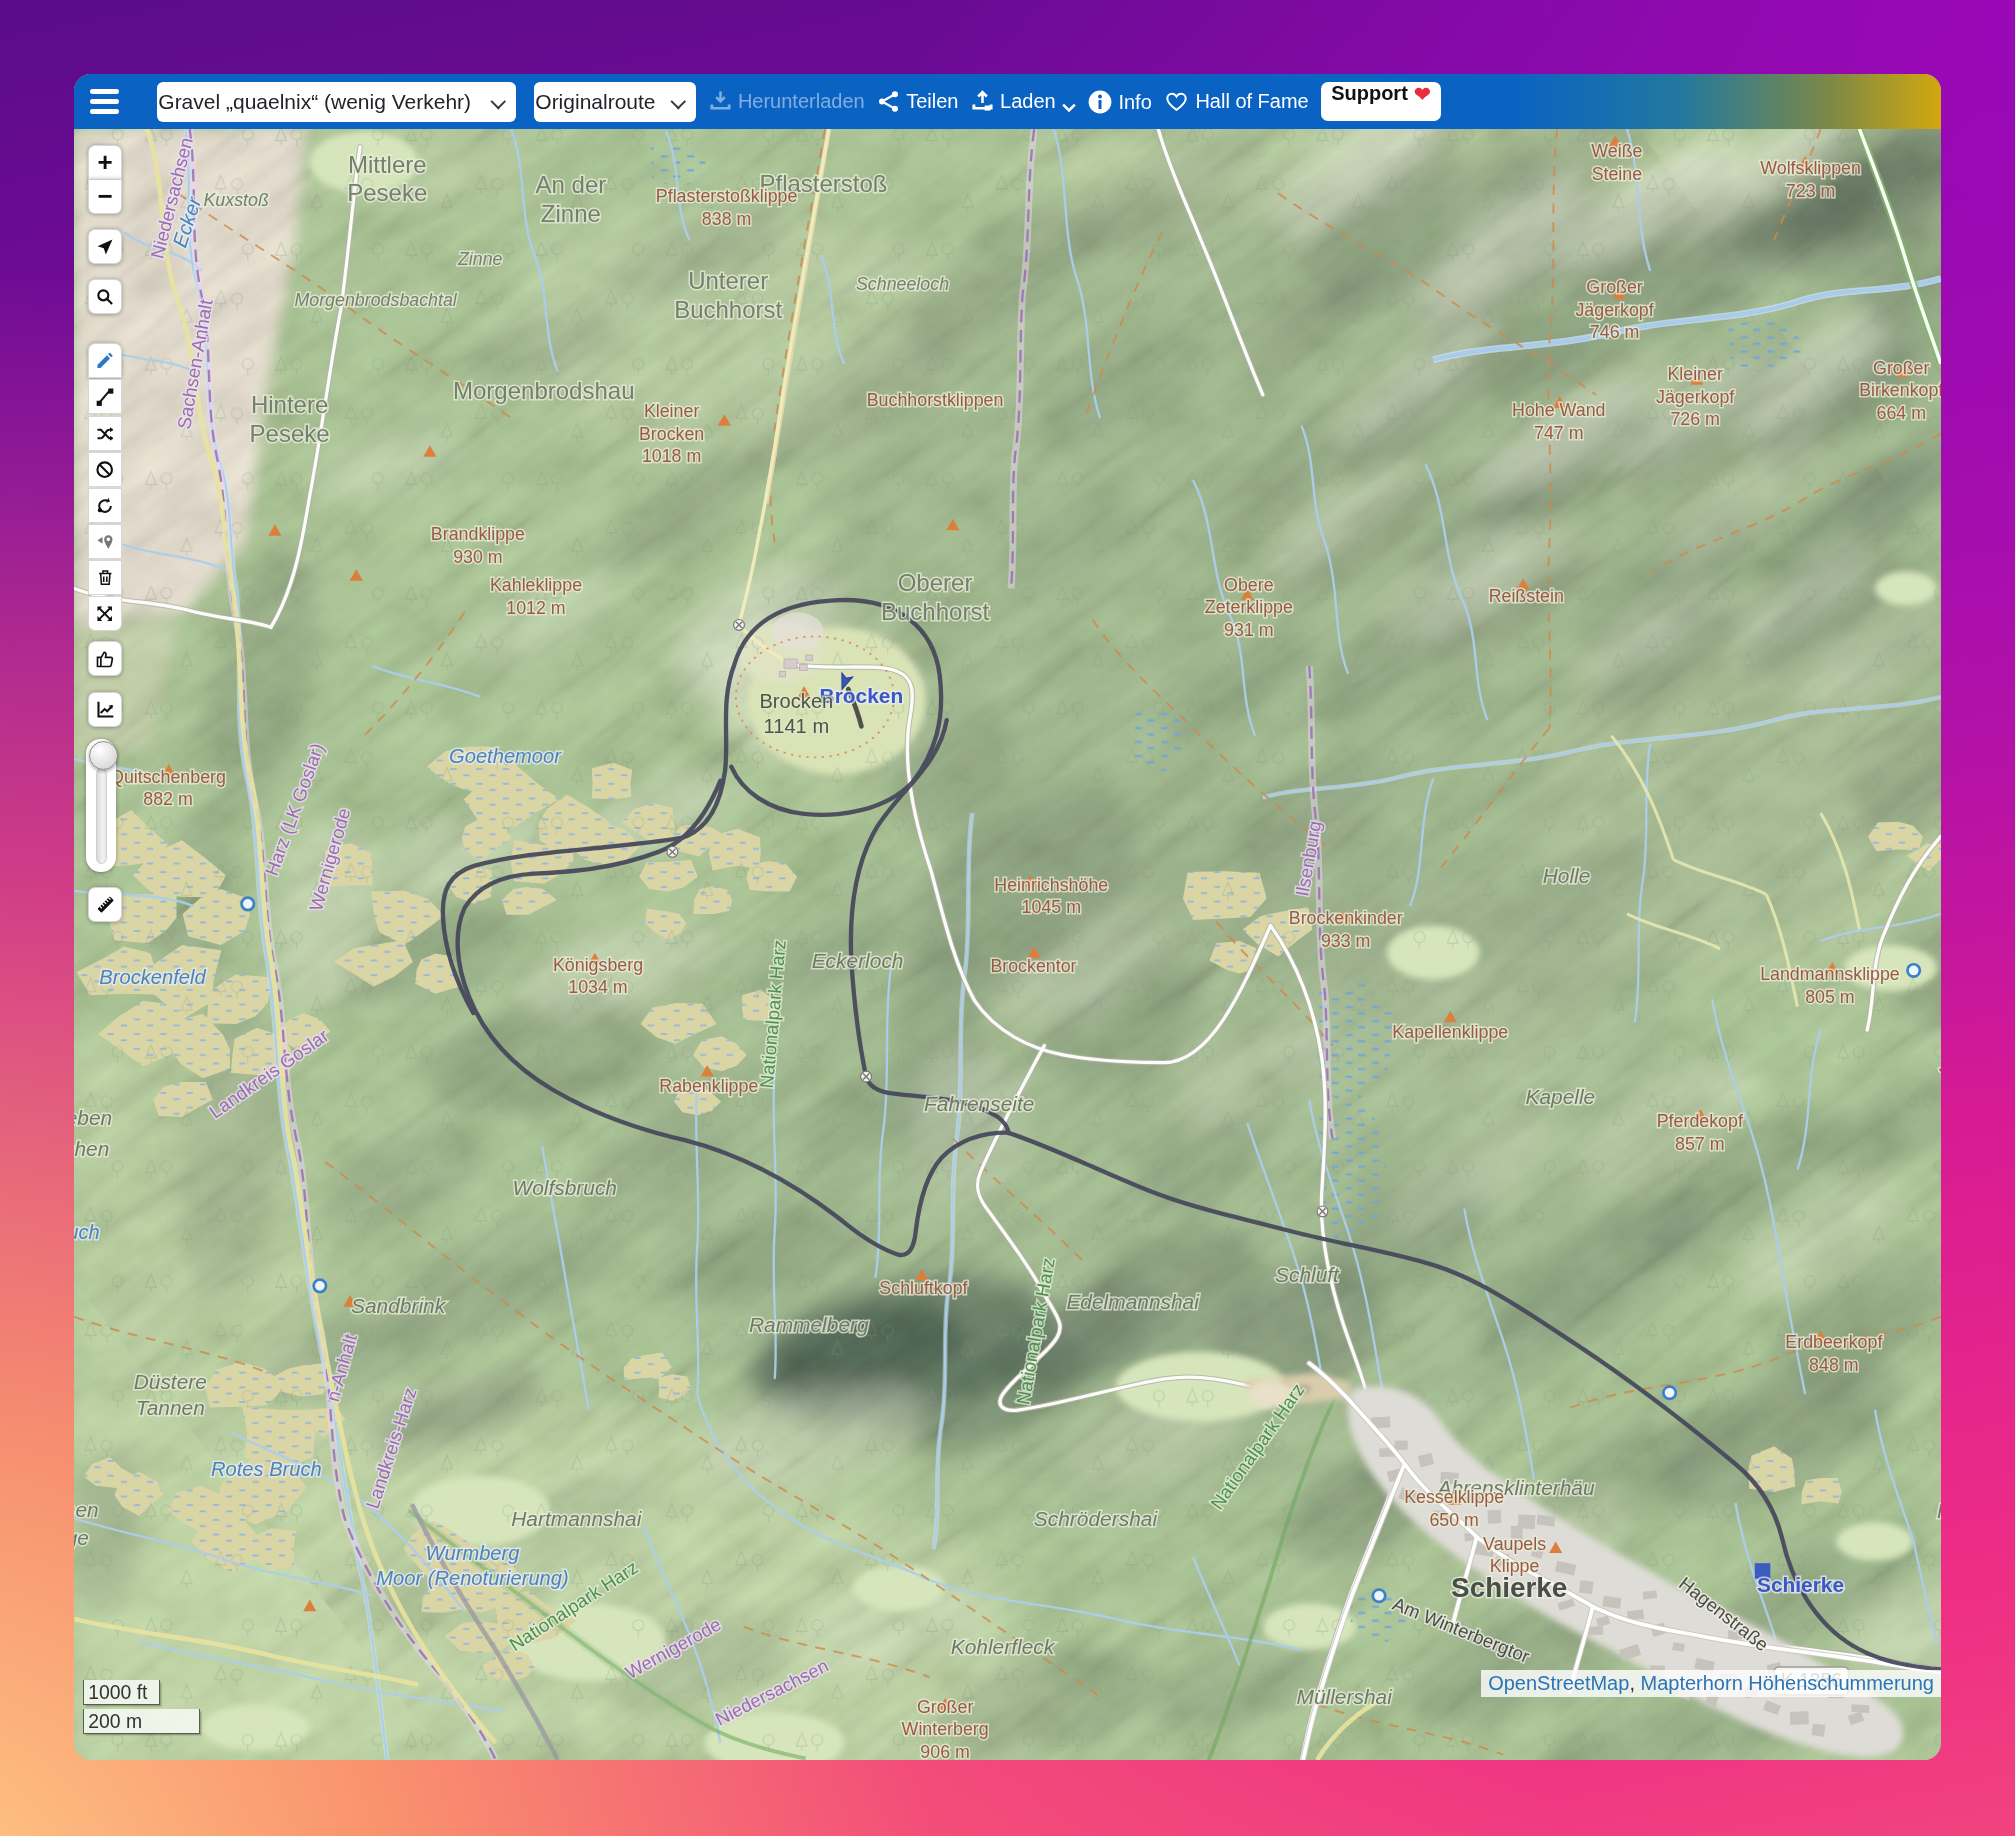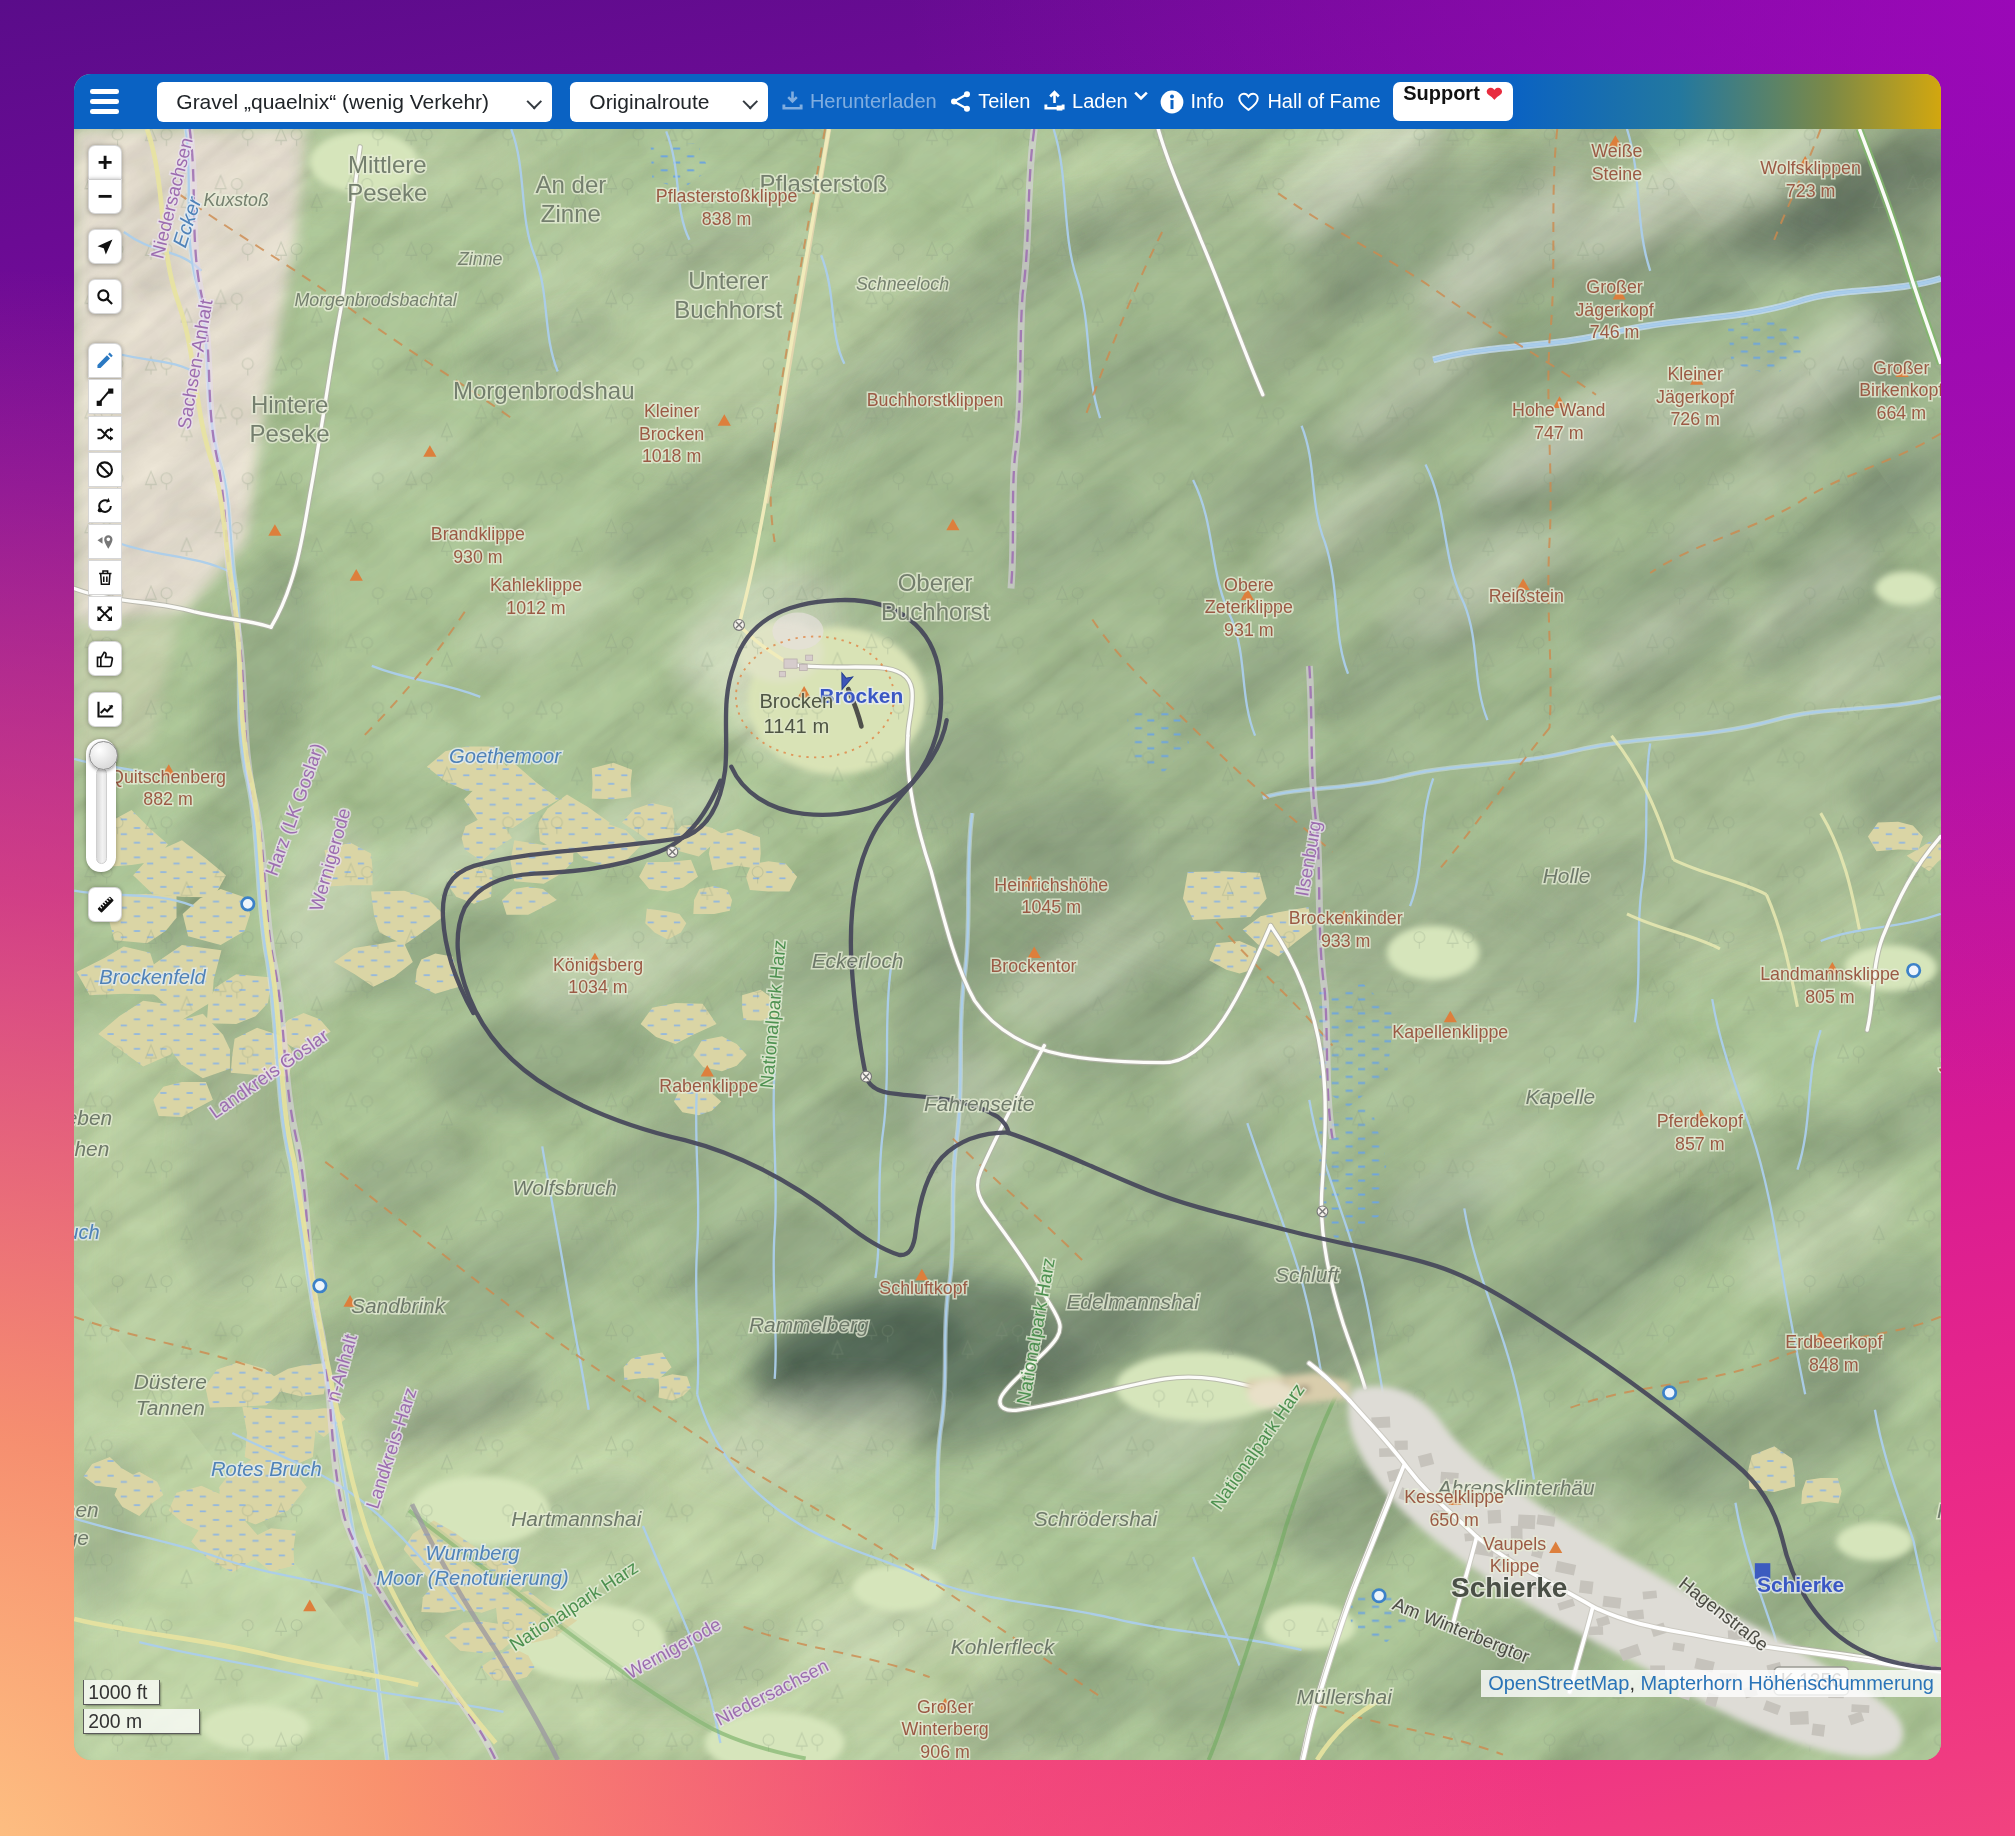--- a/index.html
+++ b/index.html
@@ -6,23 +6,23 @@
  font-family:"Liberation Sans",sans-serif;
  background-image:
   radial-gradient(circle at -4% 104%, rgba(255,208,134,.97) 0%, rgba(252,163,105,.85) 17%, rgba(246,100,112,.55) 36%, rgba(246,100,112,0) 58%),
   radial-gradient(circle at 104% -4%, rgba(168,8,194,.8) 0%, rgba(168,8,194,0) 42%),
   linear-gradient(169deg,#5a0c8a 0%,#7c0a9e 22%,#ae12a2 45%,#d81b93 68%,#ee2d85 88%,#f1437f 100%);}
 .app{position:absolute;left:74px;top:74px;width:1867px;height:1686px;border-radius:17px;overflow:hidden;background:#b1cc9a}
 header{position:absolute;left:0;top:0;right:0;height:55px;z-index:50;display:flex;align-items:center;
  background:linear-gradient(90deg,#0a62c3 0%,#0a62c3 77%,#23789f 86%,#7b8947 94%,#d2a70f 100%);}
 .burger{width:29px;height:25.6px;margin-left:16.3px;display:flex;flex-direction:column;justify-content:space-between}
 .burger div{height:5px;background:#fff;border-radius:2.3px}
-.selbox{position:relative;background:#fff;border-radius:6.2px;height:40px;display:flex;align-items:center;padding:0 19px;color:#212529;font-size:21px}
+.selbox{position:relative;background:#fff;border-radius:6.2px;height:40px;display:flex;align-items:center;padding:0 1px;color:#212529;font-size:21px}
 .selbox .chev{position:absolute;right:12.4px;top:14.7px;width:8.5px;height:8.5px;border-right:2px solid #343a40;border-bottom:2px solid #343a40;transform:rotate(45deg)}
-.hitem{display:flex;align-items:flex-start;color:#fff;font-size:20px;gap:6.2px;white-space:nowrap}
+.hitem{display:flex;align-items:flex-end;color:#fff;font-size:20px;gap:6.2px;white-space:nowrap}
 .hdis{color:rgba(255,255,255,.48)}
 .support{background:#fff;color:#111;font-weight:bold;font-size:20px;border-radius:7px;height:39px;display:flex;padding:0 10px;gap:6.2px}
 .hart{color:#e82c3f;font-size:20px}
 #map{position:absolute;left:0;top:55px;width:1867px;height:1631px}
 .tb{position:absolute;z-index:40;left:14px;width:34px;box-sizing:border-box}
 .btn{width:34px;height:35px;background:#fff;box-sizing:border-box;border:0.8px solid rgba(0,0,0,.16);
  display:flex;align-items:center;justify-content:center;}
 .r{border-radius:7px}
 .rt{border-radius:7px 7px 0 0}.rb{border-radius:0 0 7px 7px}
 .shadow{box-shadow:0 0.8px 4.7px rgba(0,0,0,.3)}

